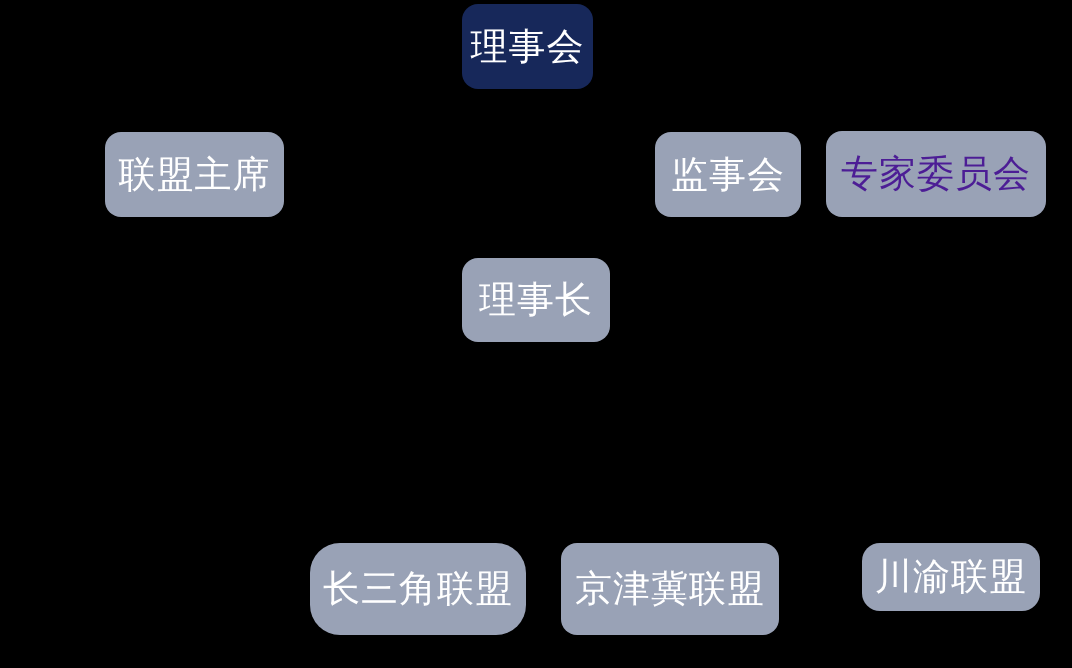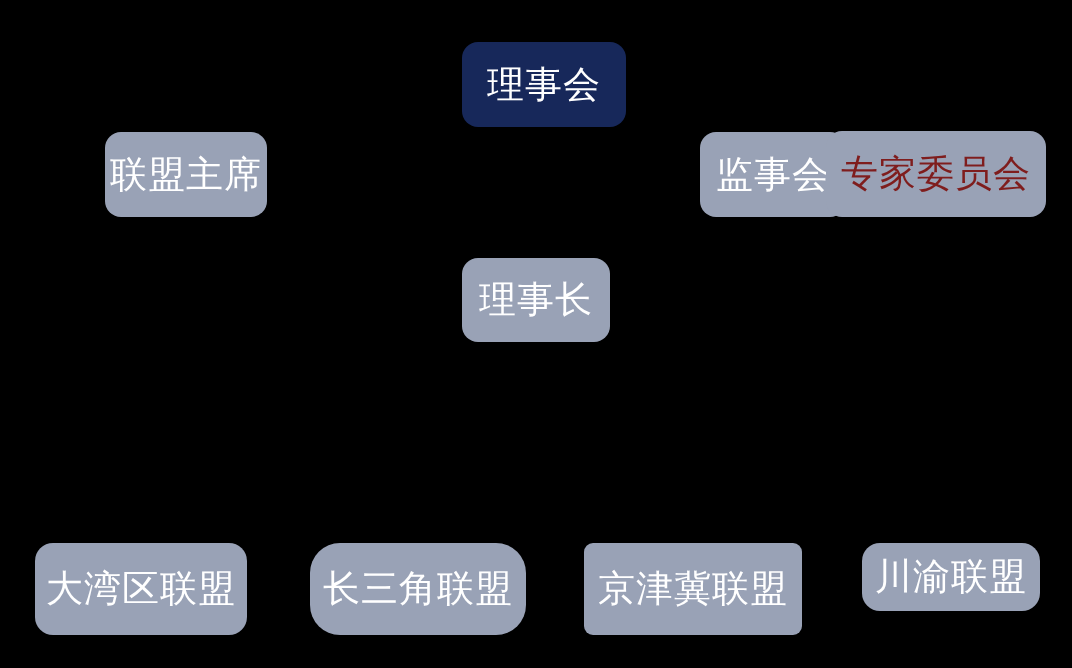--- a/index.html
+++ b/index.html
@@ -25,46 +25,45 @@
     justify-content: center;
     border-radius: 16px;
     font-size: 37px;
     font-weight: 400;
     letter-spacing: 1px;
     white-space: nowrap;
     box-sizing: border-box;
     color: #ffffff;
   }
   
-  .pos-0 { left: 462px; top: 4px;   width: 164px; height: 85px; margin-top: 38px; }
-  .pos-1 { left: 105px; top: 132px; width: 162px; height: 85px; }
+  .pos-0 { left: 462px; top: 4px;   width: 131px; height: 85px; }
+  .pos-1 { left: 105px; top: 132px; width: 179px; height: 85px; }
   .pos-2 { left: 655px; top: 132px; width: 146px; height: 85px; }
   .pos-3 { left: 826px; top: 131px; width: 220px; height: 86px; }
   .pos-4 { left: 462px; top: 258px; width: 148px; height: 84px; }
   .pos-5 { left: 726px; top: 386px; width: 147px; height: 84px; }
   .pos-6 { left: 35px;  top: 543px; width: 212px; height: 92px; border-radius: 18px; }
   .pos-7 { left: 310px; top: 543px; width: 216px; height: 92px; border-radius: 30px; }
-  .pos-8 { left: 584px; top: 543px; width: 218px; height: 92px; border-radius: 9px; }
+  .pos-8 { left: 561px; top: 543px; width: 218px; height: 92px; border-radius: 16px; }
   .pos-9 { left: 862px; top: 543px; width: 178px; height: 68px; border-radius: 18px; }
 </style>
 </head>
 <body style="background: rgb(0, 0, 0);">
 
 <div class="canvas">
   <div class="node pos-0" style="background: rgb(23, 40, 90); color: rgb(255, 255, 255);">理事会</div>
 
   <div class="node pos-1" style="background: rgb(153, 162, 182); color: rgb(255, 255, 255);">联盟主席</div>
 
-  <div class="node pos-2" style="background: rgb(153, 162, 182); color: rgb(255, 255, 255); margin-left: 45px;">监事会</div>
+  <div class="node pos-2" style="background: rgb(153, 162, 182); color: rgb(255, 255, 255);">监事会</div>
 
-  <div class="node pos-3" style="background: rgb(153, 162, 182); color: #7f1d1d; font-family: Liberation Serif, serif;">专家委员会</div>
+  <div class="node pos-3" style="background: rgb(153, 162, 182); color: #4c1d95; font-family: Liberation Serif, serif;">专家委员会</div>
 
   <div class="node pos-4" style="background: rgb(153, 162, 182); color: rgb(255, 255, 255);">理事长</div>
 
 
-  <div class="node pos-6" style="background: rgb(153, 162, 182); color: rgb(255, 255, 255);">大湾区联盟</div>
 
   <div class="node pos-7" style="background: rgb(153, 162, 182); color: rgb(255, 255, 255);">长三角联盟</div>
 
   <div class="node pos-8" style="background: rgb(153, 162, 182); color: rgb(255, 255, 255);">京津冀联盟</div>
 
   <div class="node pos-9" style="background: rgb(153, 162, 182); color: rgb(255, 255, 255);">川渝联盟</div>
 </div>
 
 </body></html>

